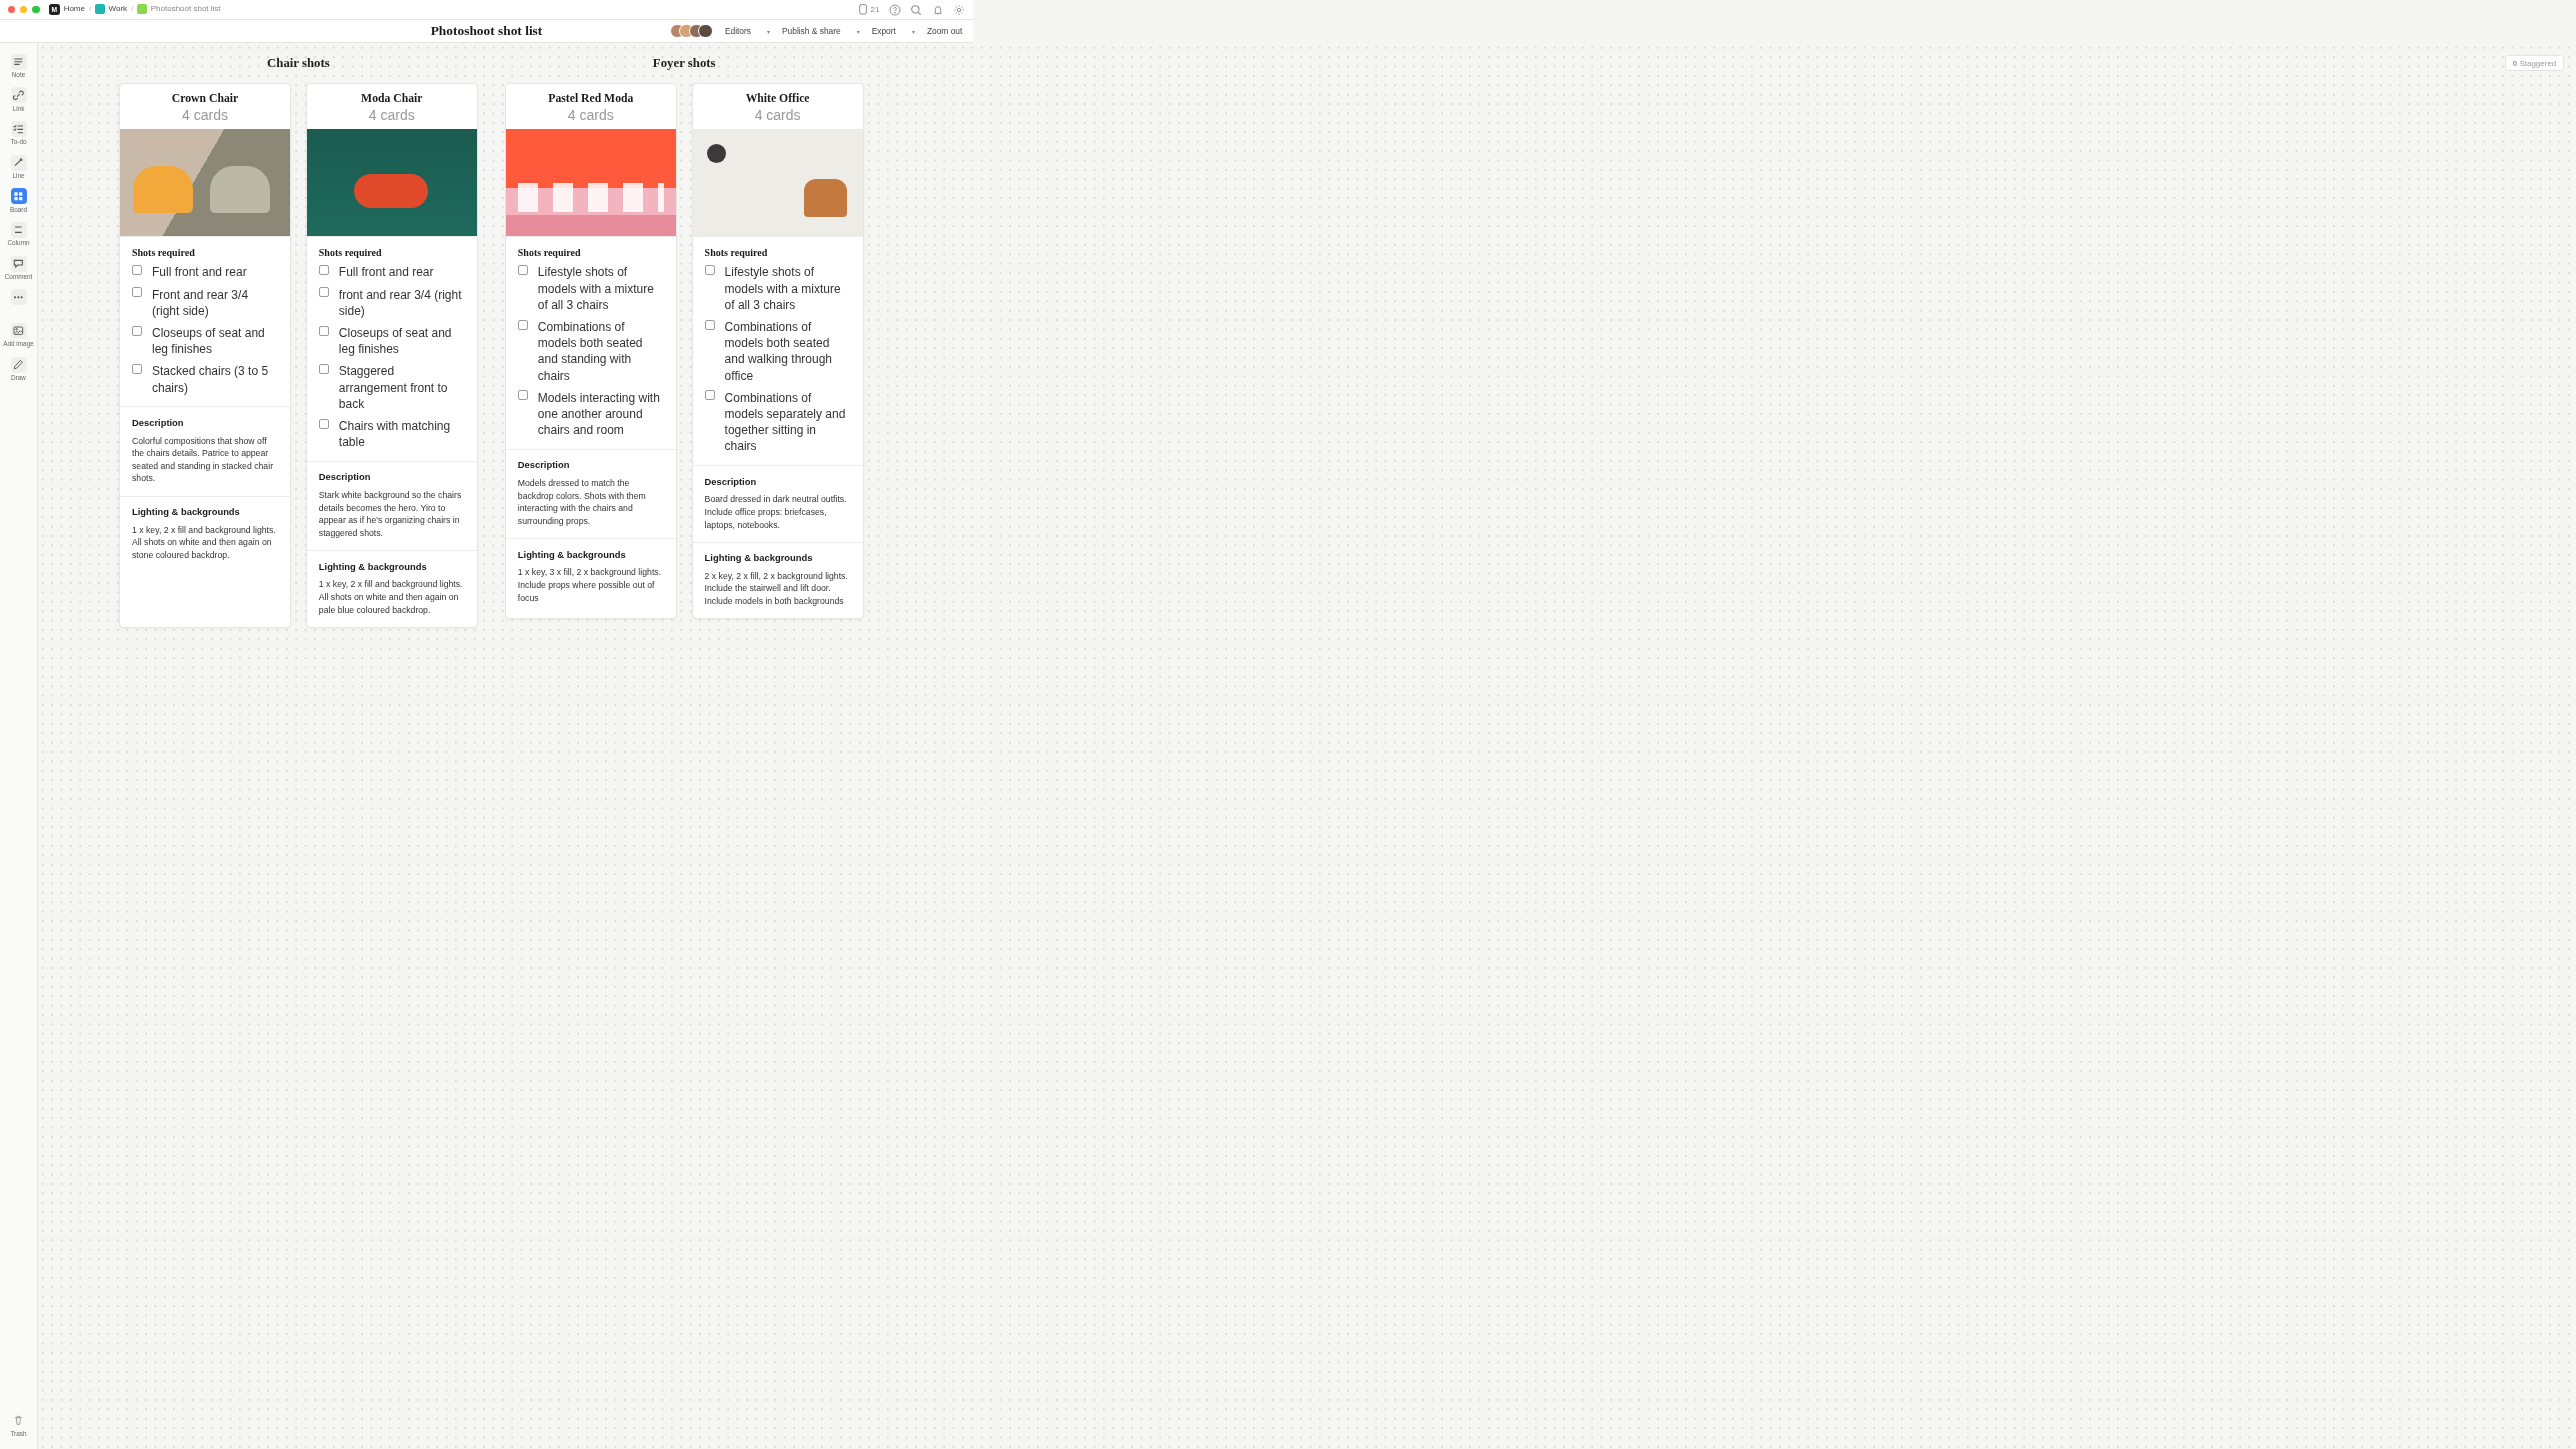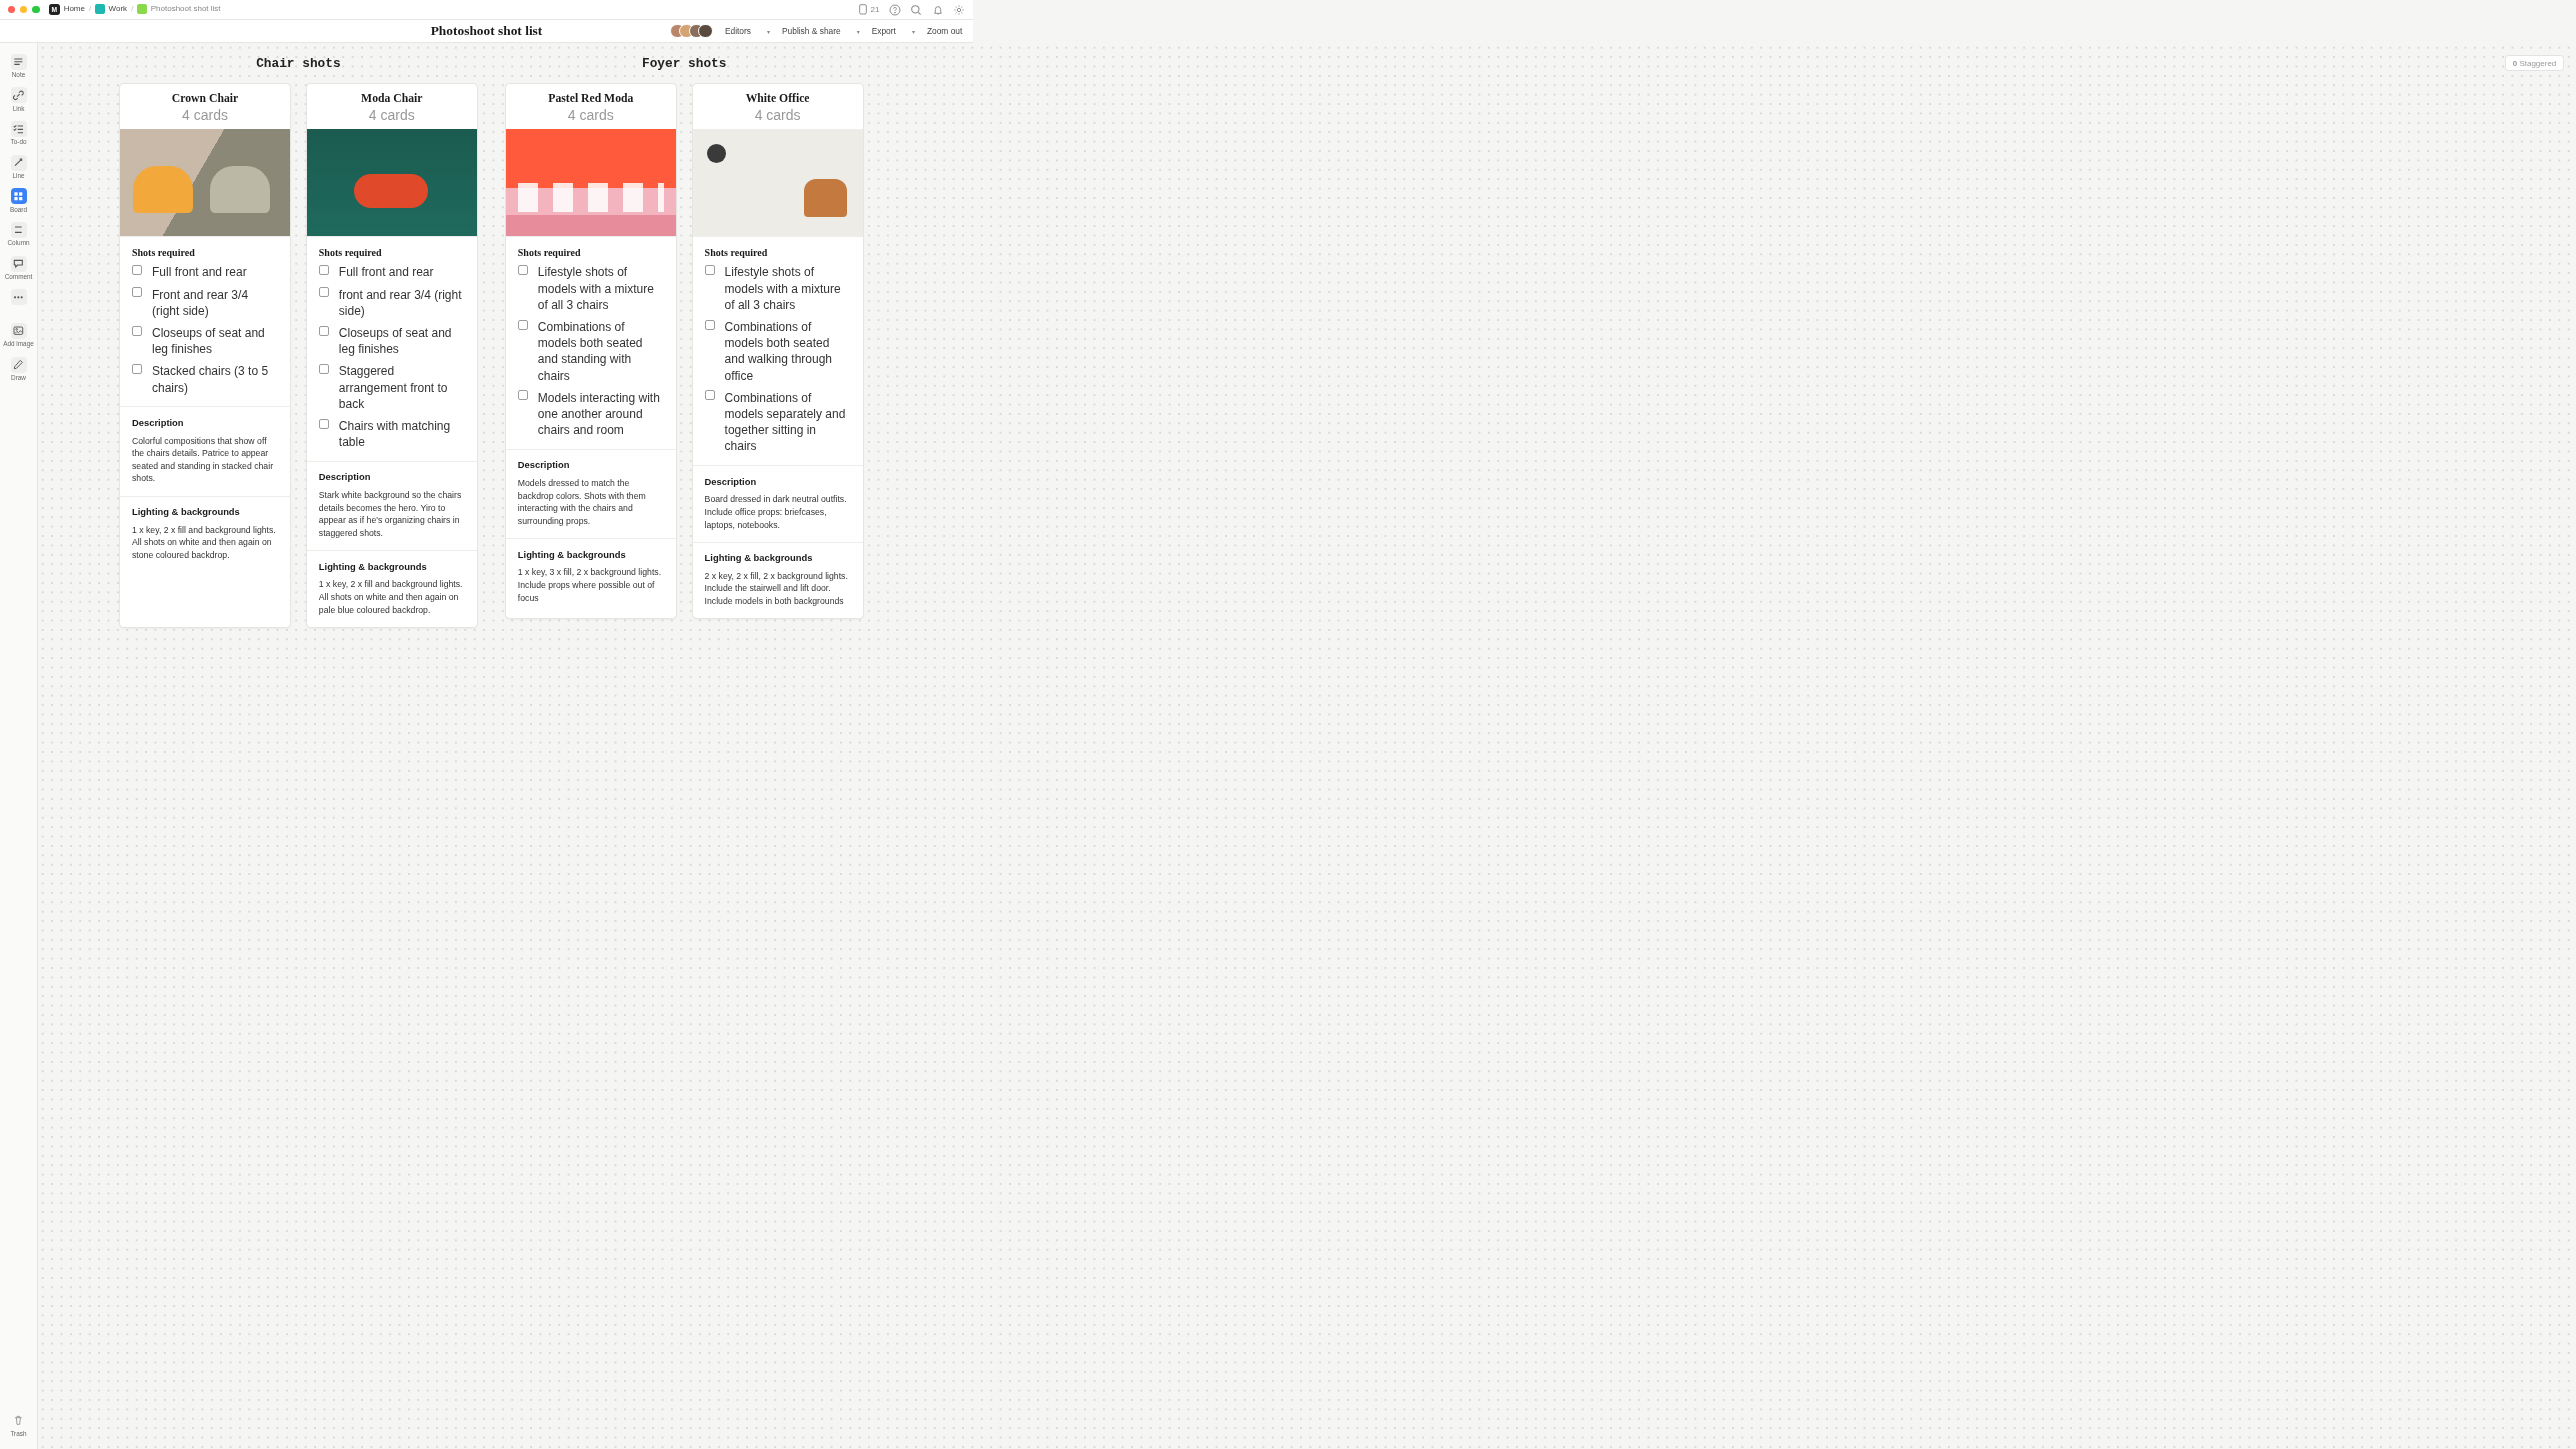--- a/index.html
+++ b/index.html
@@ -38,21 +38,21 @@
 .tool.more .icon { background:#eeeeec; }
 .sidebar .gap { height:5.4px; }
 .sidebar .bottom { margin-top:auto; margin-bottom:8px; }
 
 .canvas { flex:1; overflow:auto; padding:13.4px 40px 27px 81px; position:relative;
   background-image: radial-gradient(circle, #d8d8d6 0.7px, transparent 0.7px);
   background-size: 9.4px 9.4px; background-color:#f5f5f4; }
 .unsorted { position:absolute; top:12px; right:12px; background:#fff; border:0.7px solid #e3e3e0; border-radius:3.4px; padding:2.7px 6.7px; font-size:8px; color:#999; }
 
 .sections { display:flex; gap:27px; }
-.section-title { font-family: Liberation Mono, monospace; font-weight:700; font-size:12.8px; text-align:center; margin-bottom:12px; color:#222; }
+.section-title { font-family: Liberation Serif, serif; font-weight:700; font-size:12.8px; text-align:center; margin-bottom:12px; color:#222; }
 .colrow { display:flex; gap:14.8px; }
 
 .card { width:172px; background:#fff; border:0.7px solid #e5e5e2; border-radius:4.7px; box-shadow:0 0.7px 1.3px rgba(0,0,0,.04); overflow:hidden; }
 .card-head { text-align:center; padding:8px 6.7px 6.7px; }
 .card-title { font-family: Georgia,"Times New Roman",serif; font-weight:700; font-size:11.7px; }
 .card-sub { font-size:14px; color:#999; margin-top:1.3px; }
 .card-img { height:107px; width:100%; }
 .img-crown { background: linear-gradient(120deg,#c9b9a8 0%,#c9b9a8 45%,#8b8878 45%,#8b8878 100%); position:relative; }
 .img-crown::before{content:"";position:absolute;left:13.4px;bottom:23px;width:60px;height:47px;border-radius:23.5px 23.5px 5.4px 5.4px;background:#f2a83b;}
 .img-crown::after{content:"";position:absolute;right:20px;bottom:23px;width:60px;height:47px;border-radius:23.5px 23.5px 5.4px 5.4px;background:#bcb8a6;}

